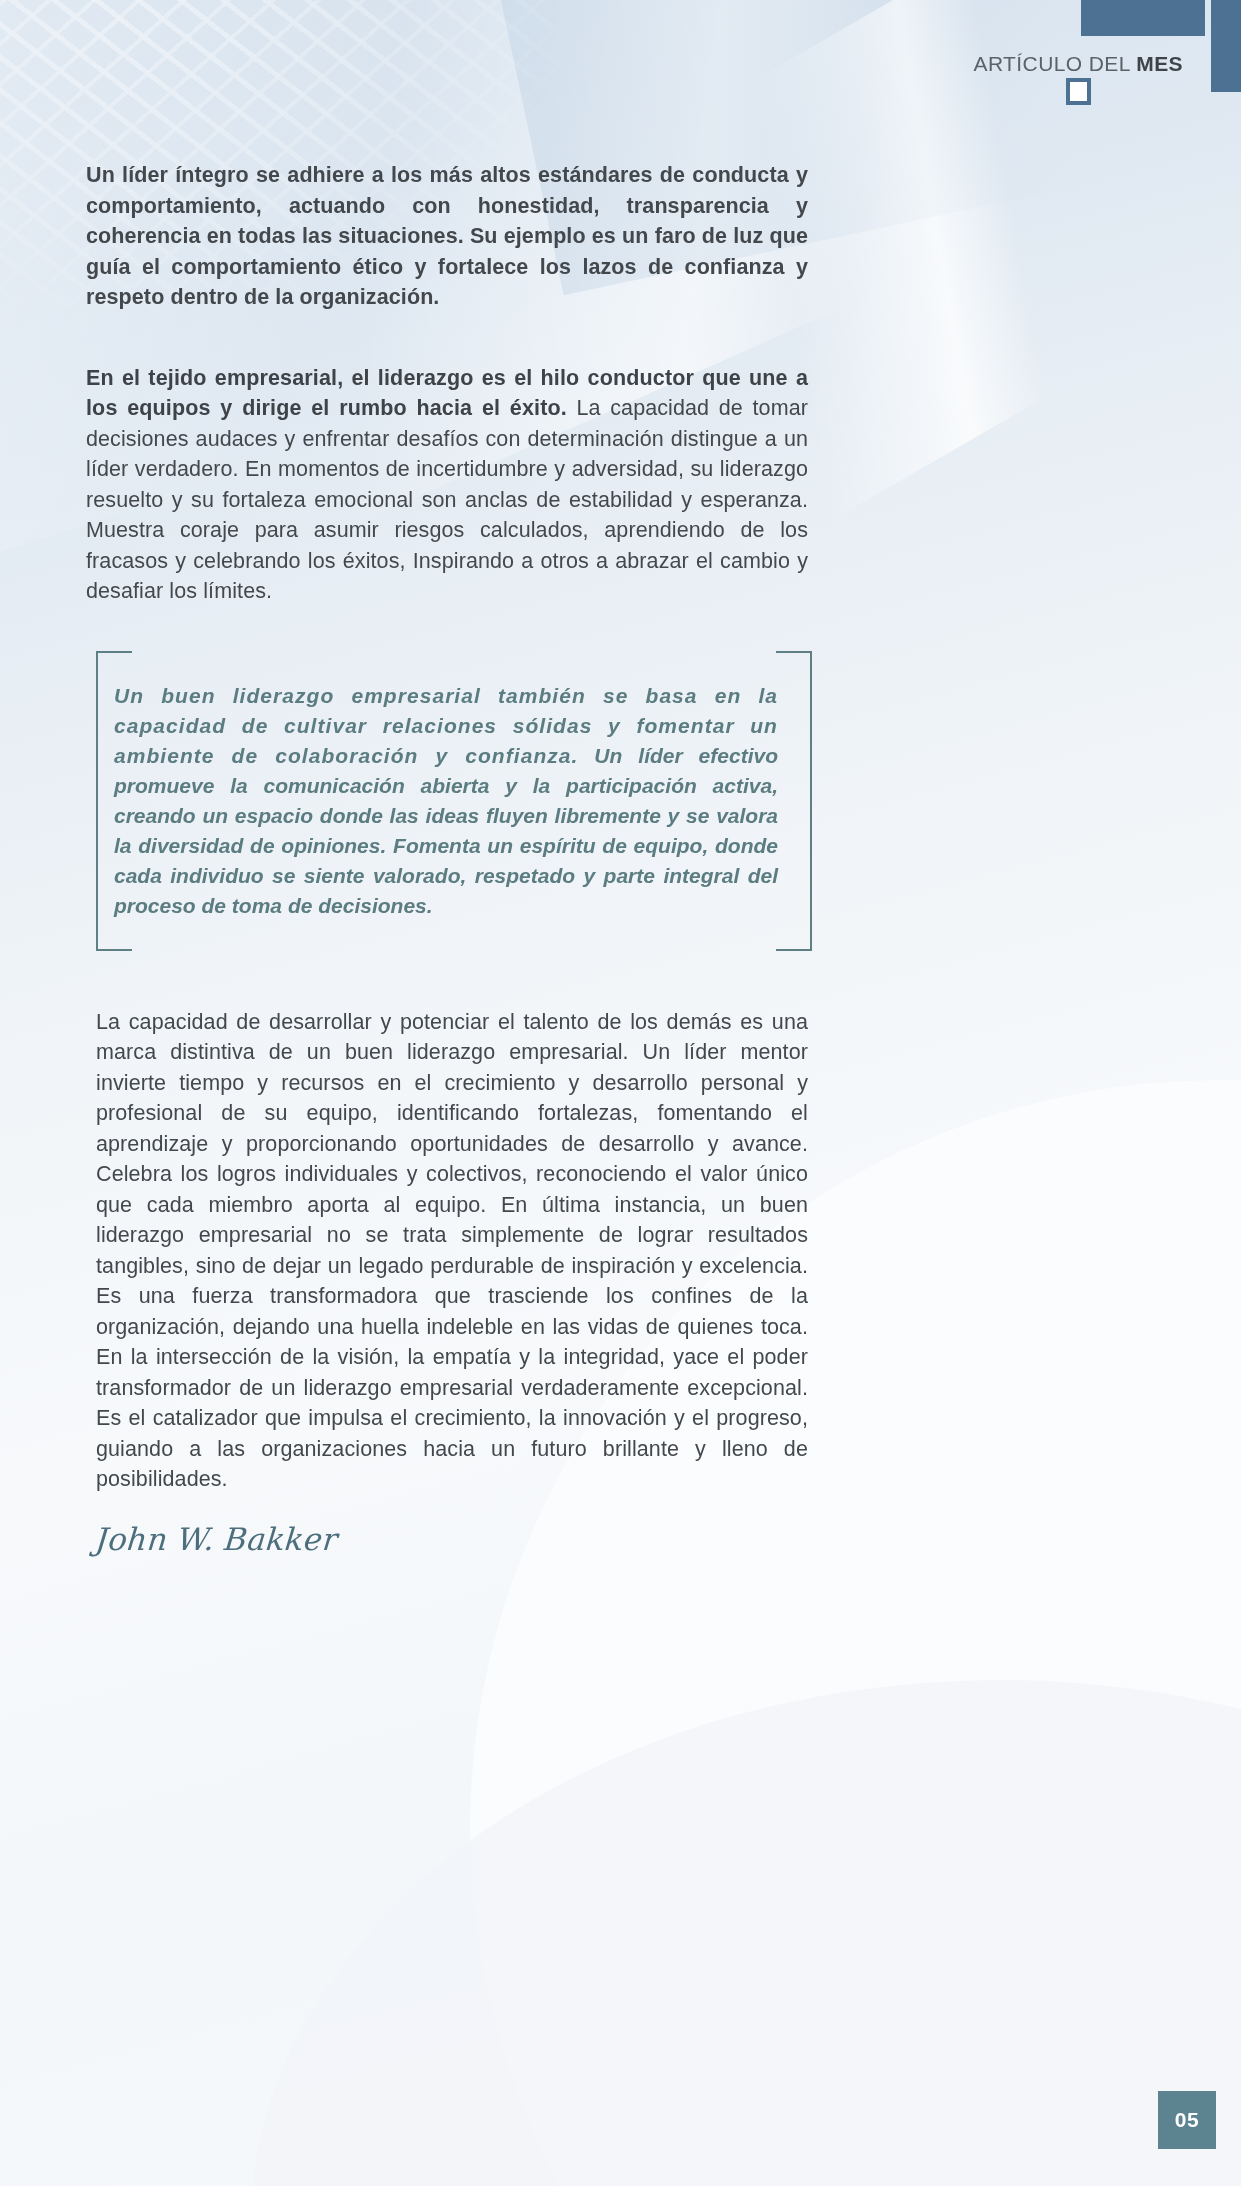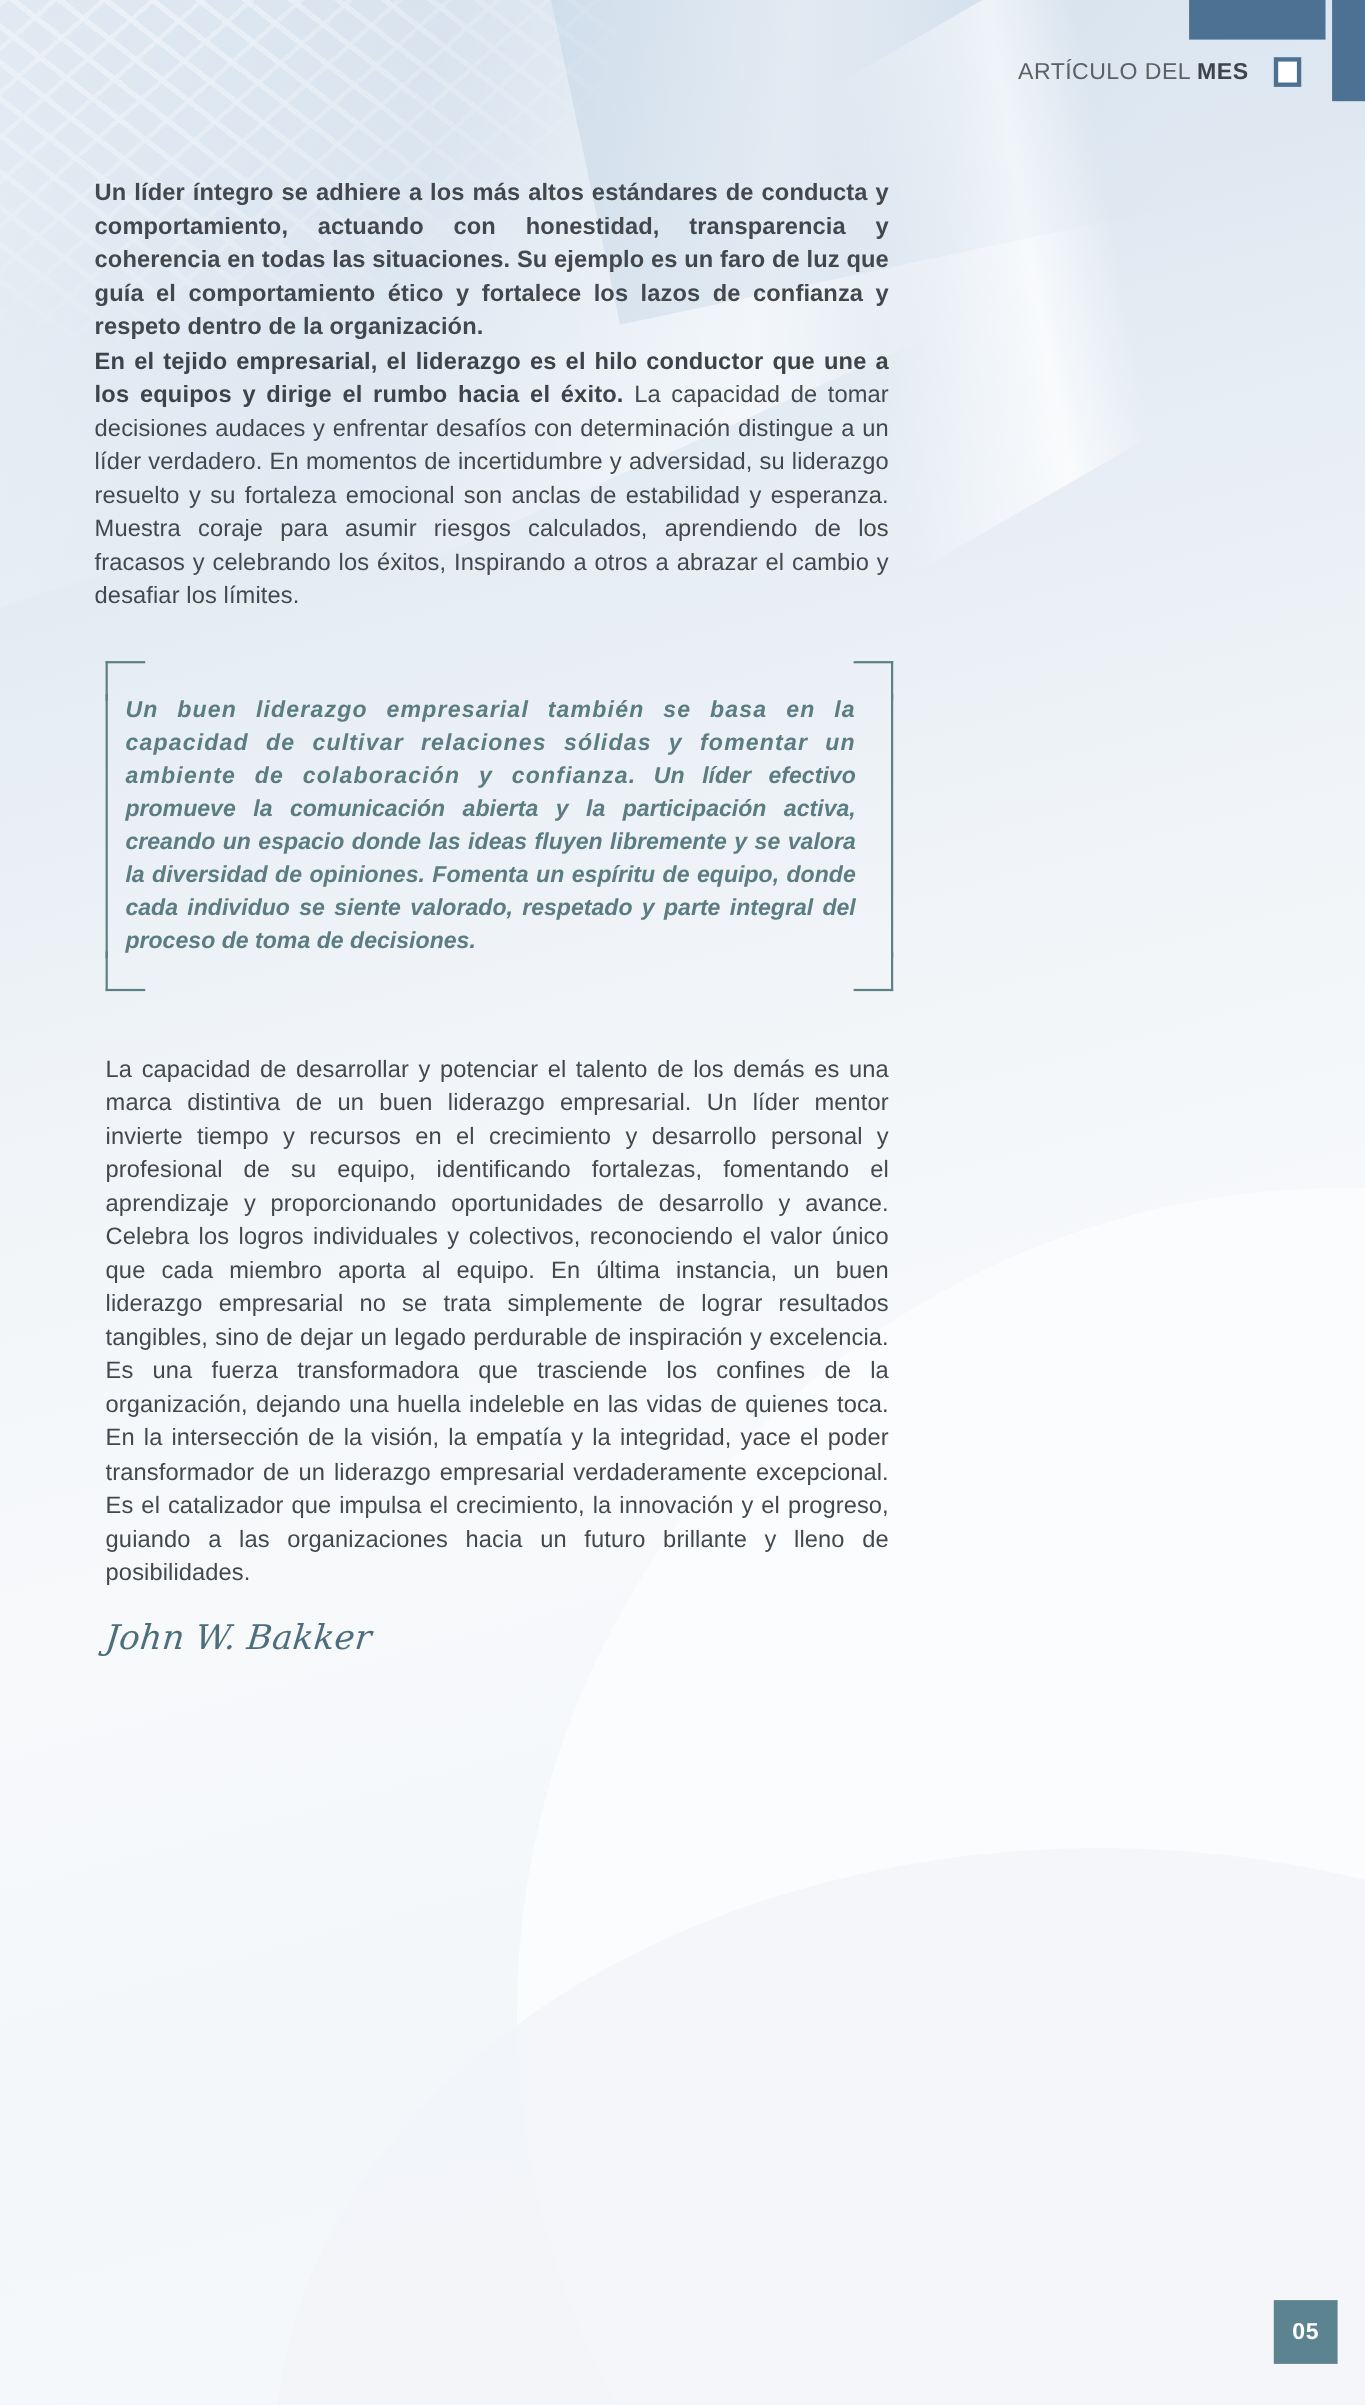--- a/index.html
+++ b/index.html
@@ -99,21 +99,22 @@
     background: #4c7193;
   }
 
   
   .header-row {
     position: absolute;
     top: 52px;
     right: 58px;
     display: flex;
     align-items: center;
-    gap: 23px;
+    gap: 2px;
+    flex-direction: column;
   }
   .header-label {
     font-size: 21px;
     letter-spacing: 0.4px;
     color: #5b6166;
     white-space: nowrap;
   }
   .header-label .hl-strong {
     font-weight: bold;
     color: #3e4449;
@@ -137,21 +138,21 @@
   p.body-par {
     margin: 0 0 0 0;
     font-size: 21.5px;
     line-height: 30.5px;
     color: #43484d;
     text-align: justify;
     text-justify: inter-word;
     letter-spacing: 0.1px;
   }
   p.par-1 { width: 722px; font-weight: bold; }
-  p.par-2 { width: 722px; }
+  p.par-2 { margin-top: 50px; width: 722px; }
   p.par-3 { margin-top: 56px; width: 722px; padding-left: 10px; box-sizing: border-box;}
   p.body-par b {
     font-weight: bold;
     color: #3d4348;
     letter-spacing: 0.15px;
   }
 
   
   .quote-wrap {
     position: relative;

